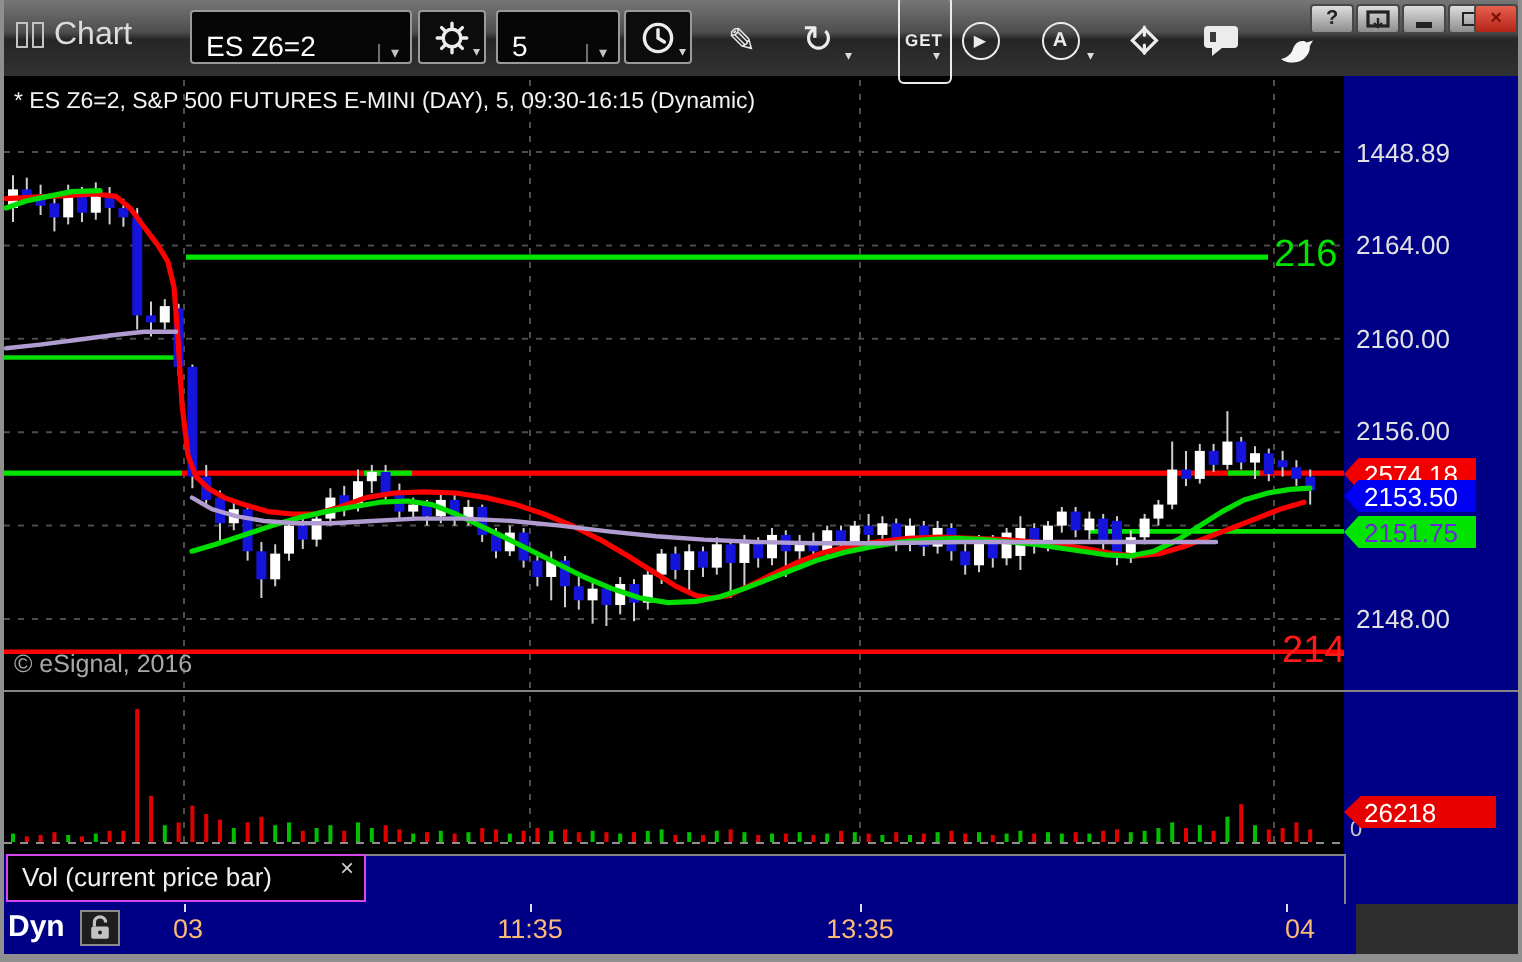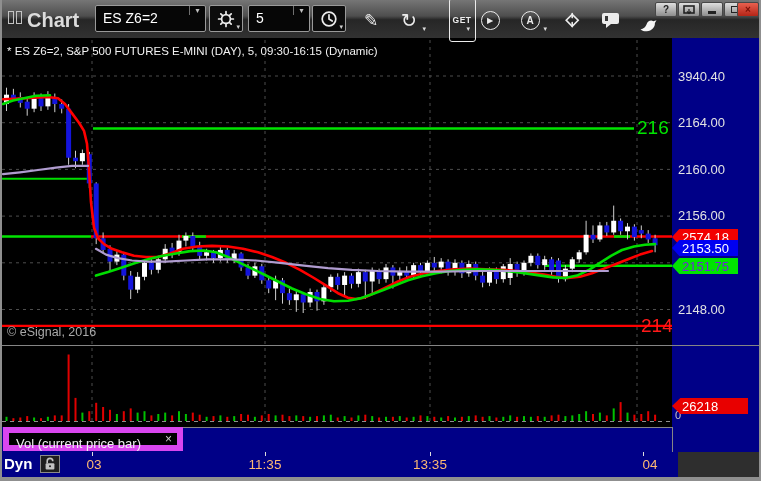--- a/index.html
+++ b/index.html
@@ -5,23 +5,23 @@
   html,body{margin:0;padding:0;background:#555;}
   *{box-sizing:border-box;}
   .window{position:relative;width:761px;height:481px;background:#2e2e2e;overflow:hidden;
           font-family:"Liberation Sans","DejaVu Sans",sans-serif;}
   .edge{position:absolute;background:#8f8f8f;z-index:9;}
   
   .toolbar{position:absolute;left:0;top:0;width:761px;height:38px;z-index:8;
            background:linear-gradient(180deg,#767676 0%,#4e4e4e 42%,#262626 52%,#323232 100%);}
   .win-menu-icon{position:absolute;left:8px;top:11px;display:flex;gap:2px;}
   .win-menu-icon i{display:block;width:6px;height:13px;border:1.5px solid #c3c3c3;}
-  .app-title{position:absolute;left:27px;top:9px;font-size:20px;font-weight:bold;color:#dcdcdc;}
+  .app-title{position:absolute;left:27px;top:9px;font-size:16px;font-weight:normal;color:#dcdcdc;}
   .combo{position:absolute;top:5px;height:27px;background:#060606;border:1px solid #9a9a9a;
-         border-radius:2px;color:#fff;font-size:14px;display:flex;align-items:flex-start;}
+         border-radius:2px;color:#fff;font-size:14px;display:flex;align-items:flex-end;}
   .combo .val{padding:4px 6px 0 7px;flex:1;}
   .combo .arr{width:16px;border-left:1px solid #6f6f6f;display:flex;align-items:center;
               justify-content:center;color:#c0c0c0;font-size:8px;}
   .tbtn{position:absolute;top:5px;width:34px;height:27px;background:#0c0c0c;border:1px solid #9a9a9a;
         border-radius:2px;display:flex;align-items:center;justify-content:center;}
   .tbtn .mini{position:absolute;right:2px;bottom:1px;font-size:7px;color:#cfcfcf;line-height:1;}
   .ibtn{position:absolute;top:8px;height:24px;display:flex;align-items:center;justify-content:center;
         color:#ececec;}
   .ibtn .mini{position:absolute;right:-6px;bottom:0;font-size:7px;color:#dedede;line-height:1;}
   .glyph15{font-size:17px;line-height:1;color:#ececec;}
@@ -38,21 +38,21 @@
   
   #chart-canvas{position:absolute;left:0;top:38px;z-index:1;}
   .chart-title{position:absolute;left:7px;top:45px;font-size:11.5px;color:#f2f2f2;z-index:2;}
   .lvl{position:absolute;font-size:19px;z-index:2;letter-spacing:0;}
   .watermark{position:absolute;left:5px;top:309px;font-size:15px;z-index:2;white-space:nowrap;}
   .wm-red{background:#e40000;color:#cfcfcf;padding:0 2px;}
   .wm-blue{color:#2424ff;font-weight:bold;text-decoration:underline;border-bottom:3px solid #e40000;}
   .copyright{position:absolute;left:7px;top:325px;font-size:12.5px;color:#a9a9a9;z-index:2;}
   .sep{position:absolute;z-index:6;background:#858585;}
   .voltab{position:absolute;left:3px;top:427px;width:180px;height:24px;background:#000;
-          border:6px solid #d946ef;z-index:4;color:#f0f0f0;font-size:13px;line-height:21px;
+          border:1px solid #d946ef;z-index:4;color:#f0f0f0;font-size:13px;line-height:21px;
           padding-left:7px;}
   .voltab .x{position:absolute;right:5px;top:0;font-size:12px;color:#cccccc;line-height:13px;cursor:default;}
   
   .axis{position:absolute;left:672px;top:38px;width:87px;height:414px;background:#000087;z-index:5;}
   .axlbl{position:absolute;left:6px;color:#e2e2e2;font-size:13px;white-space:nowrap;}
   .tag{position:absolute;left:0;height:16px;width:66px;font-size:13px;display:flex;align-items:center;
        padding-left:10px;clip-path:polygon(0 50%,11% 0,100% 0,100% 100%,11% 100%);white-space:nowrap;}
   .tag.red{top:191px;background:#f20000;color:#fff;z-index:1;}
   .tag.blue{top:202px;background:#0000f2;color:#fff;z-index:2;}
   .tag.green{top:220px;background:#00e400;color:#6d28d9;z-index:3;}
@@ -494,21 +494,21 @@
   <div class="sep" style="left:0;top:345px;width:761px;height:1px;"></div>
   <div class="sep" style="left:183px;top:427px;width:489px;height:1px;z-index:3;"></div>
   <div class="sep" style="left:672px;top:427px;width:1px;height:25px;"></div>
 
   <div class="voltab">
     <span>Vol (current price bar)</span>
     <span class="x">×</span>
   </div>
 
   <div class="axis">
-    <div class="axlbl" style="top:31px;">3940.40</div>
+    <div class="axlbl" style="top:31px;">1448.89</div>
     <div class="axlbl" style="top:77px;">2164.00</div>
     <div class="axlbl" style="top:124px;">2160.00</div>
     <div class="axlbl" style="top:170px;">2156.00</div>
     <div class="axlbl" style="top:264px;">2148.00</div>
     <div class="tag red">2574.18</div>
     <div class="tag blue">2153.50</div>
     <div class="tag green">2151.75</div>
     <div class="tag vol">26218</div>
     <div class="zero-lbl">0</div>
   </div>

